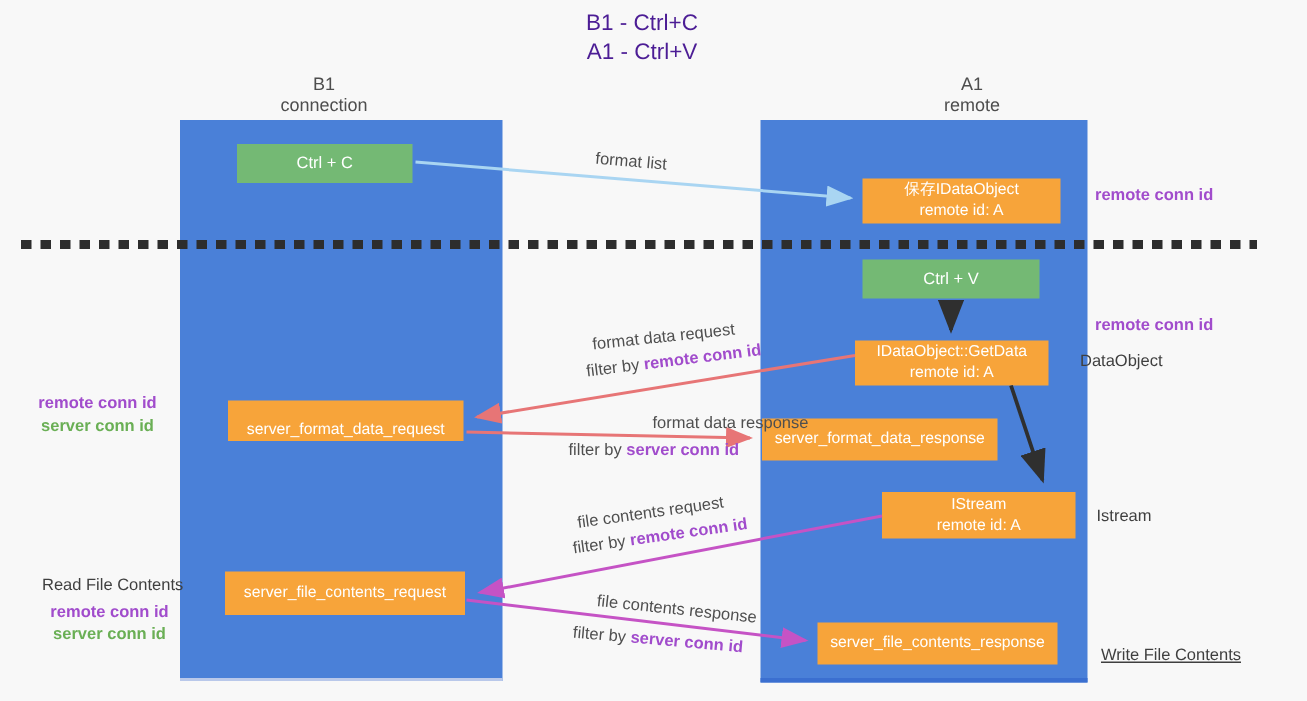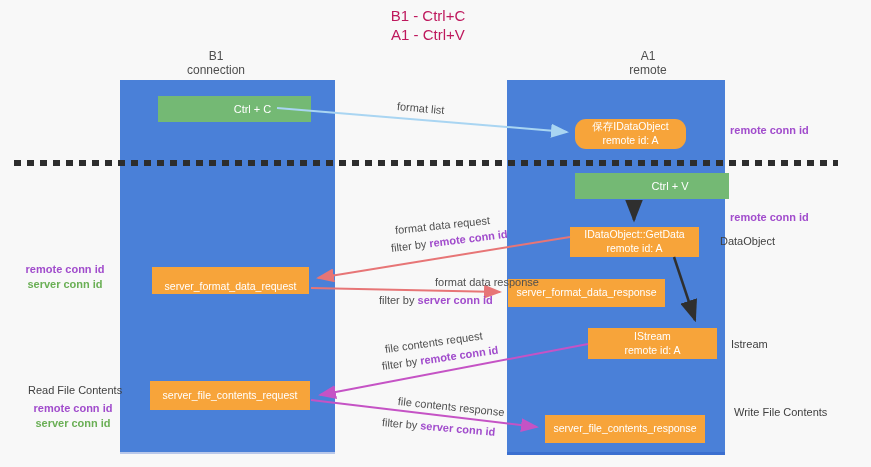--- a/index.html
+++ b/index.html
@@ -1,30 +1,30 @@
 <!DOCTYPE html>
 <html><head>
 <meta charset="utf-8">
 <style>
   html,body { margin:0; padding:0; background:#f8f8f8; font-family:"Liberation Sans",sans-serif; }
   .canvas { position:relative; width:871px; height:467px; background:#f8f8f8; overflow:hidden; }
 
   .title { position:absolute; left:328px; top:6px; width:200px; text-align:center;
-           font-size:15px; line-height:19px; color:#be185d; }
+           font-size:15px; line-height:19px; color:#4c1d95; }
 
   .lane-header { position:absolute; width:120px; text-align:center; font-size:12px;
                  line-height:14px; color:#4e4e4e; }
 
   .lane { position:absolute; top:80px; height:372px; background:#4a80d8; }
   .lane-b1 { left:120px; width:215px; border-bottom:2px solid #b9c8ea; }
   .lane-a1 { left:507px; width:218px; border-bottom:3px solid #3b6fd0; }
 
   .node { position:absolute; display:flex; flex-direction:column; align-items:center;
           justify-content:center; color:#fff; text-align:center; }
-  .green  { background:#74b974; font-size:11px;padding-left:36px; }
+  .green  { background:#74b974; font-size:11px; }
   .orange { background:#f7a43a; font-size:10.5px; line-height:1.3; }
 
   .flabel { position:absolute; font-size:11px; color:#4f4f4f; white-space:nowrap;
             transform-origin:left center; }
   .flabel .hl-purple { color:#a14ccc; font-weight:bold; }
 
   .side { position:absolute; font-size:11px; white-space:nowrap; }
   .side.purple { color:#a14ccc; font-weight:bold; }
   .side.dark   { color:#3f3f3f; }
 
@@ -54,21 +54,21 @@
     <div>remote</div>
   </div>
 
   <div class="lane lane-b1"></div>
   <div class="lane lane-a1"></div>
 
   <div class="node green" style="left:158px; top:96px; width:117px; height:26px;">
     <span>Ctrl + C</span>
   </div>
 
-  <div class="node orange" style="left:575px; top:119px; width:111px; height:30px;border-radius:11px;">
+  <div class="node orange" style="left:575px; top:119px; width:132px; height:30px;">
     <span>保存IDataObject</span>
     <span>remote id: A</span>
   </div>
 
   <div class="node green" style="left:575px; top:173px; width:118px; height:26px;">
     <span>Ctrl + V</span>
   </div>
 
   <div class="node orange" style="left:570px; top:227px; width:129px; height:30px;">
     <span>IDataObject::GetData</span>
@@ -152,21 +152,21 @@
   <div class="flabel" style="left:398px; top:395px; transform:rotate(6deg);">file contents response</div>
 
   <div class="flabel" style="left:382px; top:416px; transform:rotate(5deg);">
     <span>filter by </span><span class="hl-purple">server conn id</span>
   </div>
 
   <div class="side purple" style="left:730px; top:124px;">remote conn id</div>
   <div class="side purple" style="left:730px; top:211px;">remote conn id</div>
   <div class="side dark" style="left:697px; top:235px;margin-left:23px;">DataObject</div>
   <div class="side dark" style="left:731px; top:338px;">Istream</div>
-  <div class="side dark" style="left:734px; top:406px;">Write File Contents</div>
+  <div class="side dark" style="left:734px; top:431px;text-decoration:underline;">Write File Contents</div>
 
   <div class="side-stack" style="left:22px; top:262px; width:86px;">
     <span class="purple">remote conn id</span>
     <span class="greent">server conn id</span>
   </div>
 
   <div class="side dark" style="left:28px; top:384px;">Read File Contents</div>
 
   <div class="side-stack" style="left:27px; top:401px; width:92px;">
     <span class="purple">remote conn id</span>

